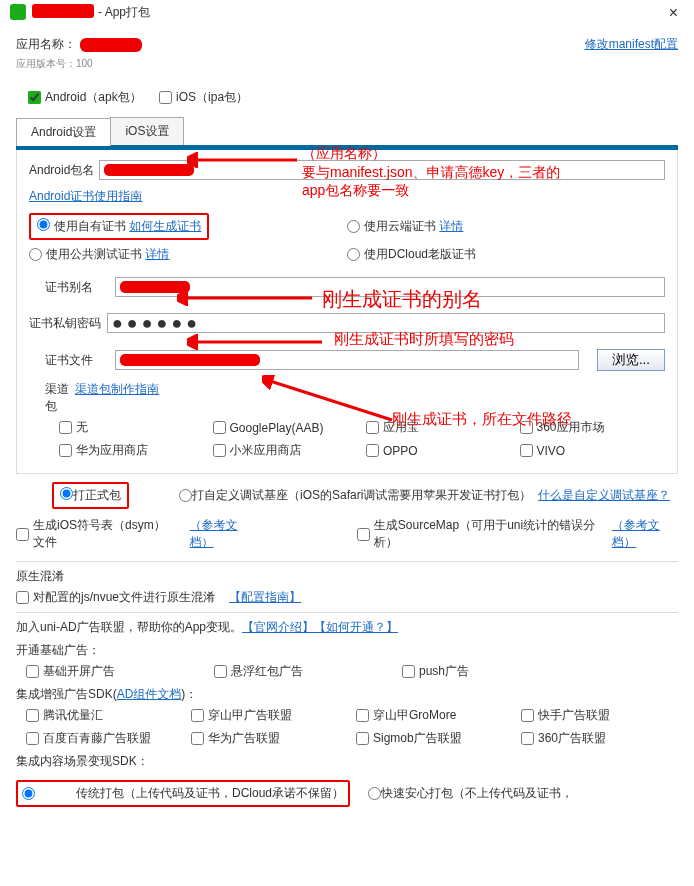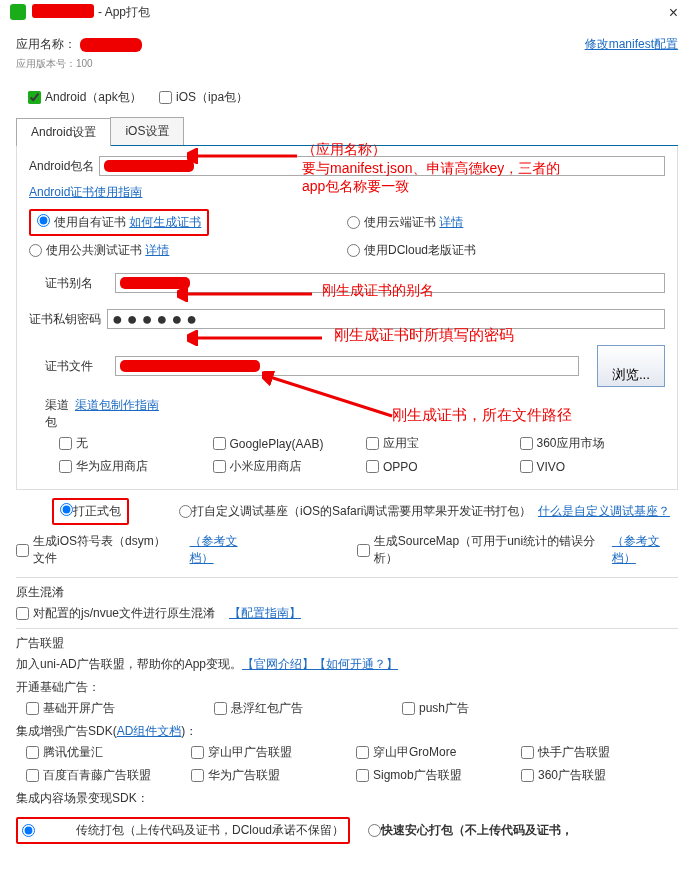--- a/index.html
+++ b/index.html
@@ -10,35 +10,35 @@
 .titlebar .tt { margin-left: 4px; }
 .titlebar .close { margin-left: auto; font-size: 16px; padding: 0 6px; }
 .content { padding: 10px 16px 4px 16px; }
 .row { display: flex; align-items: center; margin-bottom: 4px; }
 .appname-red { width: 62px; height: 14px; background: #e00; border-radius: 6px; margin-left: 4px; }
 .link { color: #1c6bc4; text-decoration: underline; cursor: pointer; }
 .vernote { font-size: 10px; color: #888; margin-top: 2px; }
 .chk { display: inline-flex; align-items: center; margin-right: 14px; }
 .chk input { width: 13px; height: 13px; margin-right: 4px; accent-color: #1aad19; }
 .platforms { margin: 18px 0 10px 12px; }
-.tabs { display: flex; border-bottom: 1px solid #0369a1; margin-top: 8px; }
+.tabs { display: flex; border-bottom: 5px solid #0369a1; margin-top: 8px; }
 .tab { padding: 5px 14px; border: 1px solid #aaa; border-bottom: none; background: #f5f5f5; font-size: 12px; margin-right: -1px; }
 .tab.active { background: #fff; position: relative; top: 1px; }
 .panel { border-left: 1px solid #ddd; border-right: 1px solid #ddd; border-bottom: 1px solid #ddd; padding: 10px 12px 6px 12px; }
 .field { display: flex; align-items: center; margin-bottom: 8px; }
 .label { width: 70px; text-align: left; }
 .label2 { width: 78px; }
 .input { flex: 1; border: 1px solid #aaa; height: 20px; padding: 1px 4px; background: #fff; display: flex; align-items: center; }
 .redfill { width: 90px; height: 12px; background: #e00; border-radius: 5px; }
 .radio-row { display: flex; margin-bottom: 6px; }
 .radio-col { flex: 1; display: flex; align-items: center; }
 .radio-col input[type=radio] { margin-right: 4px; }
 .redbox { border: 2px solid #e00; padding: 3px 6px; display: inline-flex; align-items: flex-start; border-radius: 2px; }
 .dots { letter-spacing: 4px; font-weight: bold; font-size: 18px; line-height: 10px; }
-.btn { background: linear-gradient(#fff,#e3e8f0); border: 1px solid #7a9ec9; padding: 20px 14px; margin-left: 18px; height: 22px; }
+.btn { background: linear-gradient(#fff,#e3e8f0); border: 1px solid #7a9ec9; padding: 0 14px; margin-left: 18px; height: 22px; }
 .section-title { font-size: 12px; margin: 6px 0 4px 0; }
 .checkgrid { display: grid; grid-template-columns: repeat(4, 1fr); gap: 6px 8px; margin: 4px 0 8px 30px; }
 .checkgrid2 { display: grid; grid-template-columns: repeat(4, 1fr); gap: 6px 8px; margin: 4px 0 6px 10px; }
 .hr { border-top: 1px solid #ddd; margin: 6px 0; }
 .anno { color: #e00; font-size: 14px; position: absolute; pointer-events: none; white-space: nowrap; }
 .arrow-svg { position: absolute; pointer-events: none; }
 .rel { position: relative; }
 .mainrel { position: relative; }
 .packradio { display: flex; align-items: center; margin: 8px 0; padding-left: 36px; }
 .bottombox { border: 2px solid #e00; padding: 3px 4px; display: inline-flex; align-items: center; border-radius: 2px; gap: 41px; }
@@ -183,21 +183,21 @@
         </defs>
         <line x1="110" y1="8" x2="8" y2="8" stroke="#e00" stroke-width="3" marker-end="url(#ah)"></line>
       </svg>
     <div class="anno" style="left:285px;top:-5px;">（应用名称）</div>
     <div class="anno" style="left:285px;top:14px;">要与manifest.json、申请高德key，三者的</div>
     <div class="anno" style="left:285px;top:32px;">app包名称要一致</div>
 
     <svg class="arrow-svg" style="left:160px;top:140px;" width="140" height="16">
         <line x1="135" y1="8" x2="8" y2="8" stroke="#e00" stroke-width="3" marker-end="url(#ah)"></line>
       </svg>
-    <div class="anno" style="left:305px;top:136px;font-size:14px;">刚生成证书的别名</div>
+    <div class="anno" style="left:305px;top:136px;font-size:20px;">刚生成证书的别名</div>
 
     <svg class="arrow-svg" style="left:170px;top:184px;" width="140" height="16">
         <line x1="135" y1="8" x2="8" y2="8" stroke="#e00" stroke-width="3" marker-end="url(#ah)"></line>
       </svg>
     <div class="anno" style="left:317px;top:180px;font-size:15px;">刚生成证书时所填写的密码</div>
 
     <svg class="arrow-svg" style="left:245px;top:225px;" width="140" height="50">
         <line x1="130" y1="45" x2="8" y2="6" stroke="#e00" stroke-width="3" marker-end="url(#ah)"></line>
       </svg>
     <div class="anno" style="left:375px;top:260px;font-size:15px;">刚生成证书，所在文件路径</div>
@@ -232,21 +232,20 @@
   <div class="section-title">原生混淆</div>
   <div class="row">
     <label class="chk">
         <input type="checkbox" style="">
         <span>对配置的js/nvue文件进行原生混淆</span>
       </label>
     <span class="link">【配置指南】</span>
   </div>
 
   <div class="hr"></div>
-  <div class="section-title">广告联盟</div>
   <div class="row">
     <span>加入uni-AD广告联盟，帮助你的App变现。</span>
     <span class="link">【官网介绍】</span>
     <span class="link">【如何开通？】</span>
   </div>
   <div style="margin-top:6px;">开通基础广告：</div>
   <div class="checkgrid2" style="grid-template-columns:repeat(3,180px);">
     <label class="chk">
         <input type="checkbox" style="">
         <span>基础开屏广告</span>
@@ -299,16 +298,16 @@
   </div>
   <div style="margin-top:4px;">集成内容场景变现SDK：</div>
 
   <div class="row" style="margin-top:10px;">
     <span class="bottombox">
       <input type="radio" checked="" style="">
       <span>传统打包（上传代码及证书，DCloud承诺不保留）</span>
     </span>
     <span style="width:18px;"></span>
     <input type="radio" style="">
-    <span style="white-space:nowrap;overflow:hidden;font-weight:bold;">快速安心打包（不上传代码及证书，</span>
+    <span style="white-space:nowrap;overflow:hidden;">快速安心打包（不上传代码及证书，</span>
   </div>
 
 </div>
 
 </body></html>

